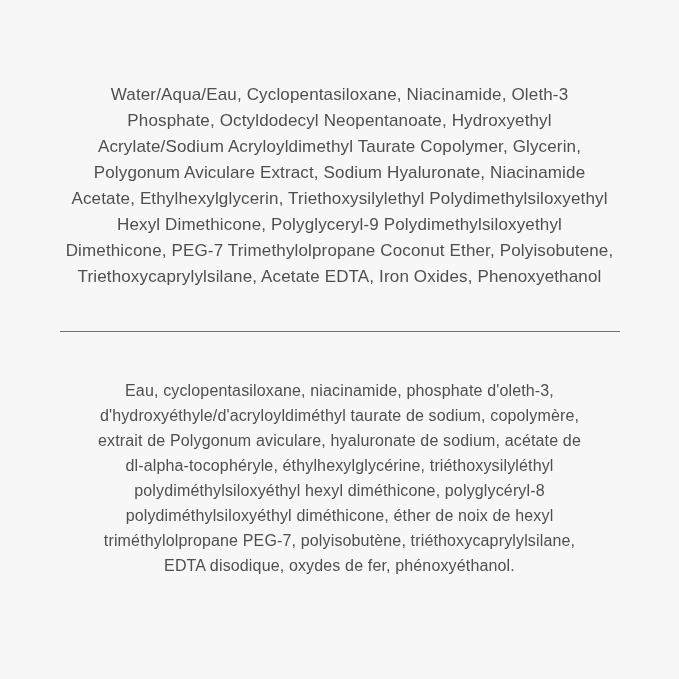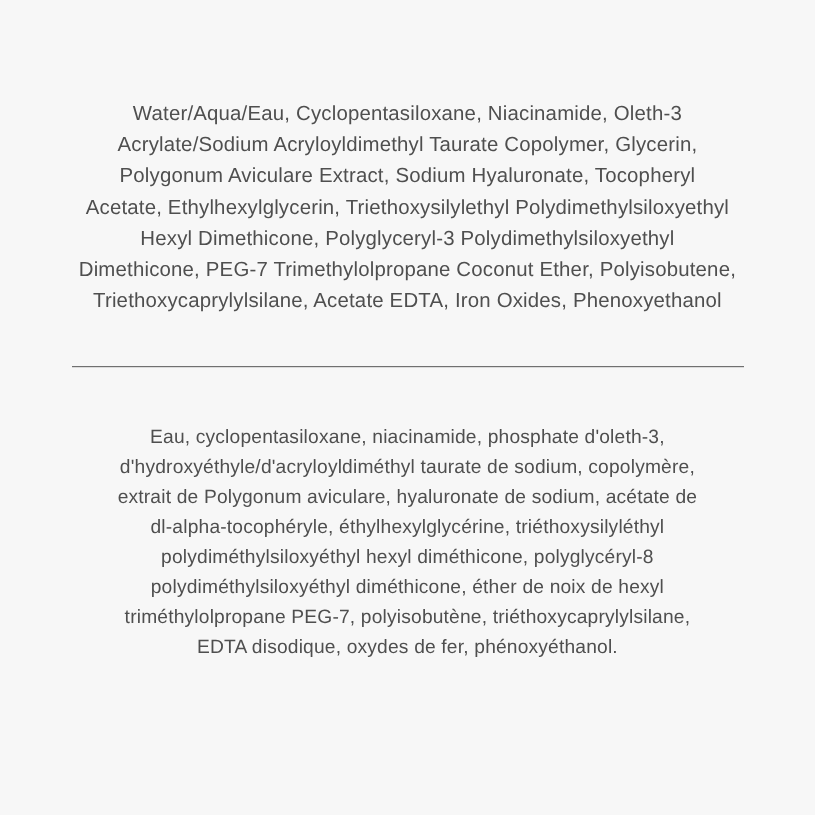--- a/index.html
+++ b/index.html
@@ -46,24 +46,25 @@
     line-height: 25px;
   }
 </style>
 </head>
 <body style="--bg-color: #f7f7f7; --text-color: #4f4f4f; --divider-color: #707070;">
 
 <div class="canvas">
 
   <div class="ing-block en">
       <div class="ing-line">Water/Aqua/Eau, Cyclopentasiloxane, Niacinamide, Oleth-3</div>
+      <div class="ing-line">Phosphate, Octyldodecyl Neopentanoate, Hydroxyethyl</div>
       <div class="ing-line">Acrylate/Sodium Acryloyldimethyl Taurate Copolymer, Glycerin,</div>
-      <div class="ing-line">Polygonum Aviculare Extract, Sodium Hyaluronate, Tocopheryl</div>
+      <div class="ing-line">Polygonum Aviculare Extract, Sodium Hyaluronate, Niacinamide</div>
       <div class="ing-line">Acetate, Ethylhexylglycerin, Triethoxysilylethyl Polydimethylsiloxyethyl</div>
-      <div class="ing-line">Hexyl Dimethicone, Polyglyceryl-3 Polydimethylsiloxyethyl</div>
+      <div class="ing-line">Hexyl Dimethicone, Polyglyceryl-9 Polydimethylsiloxyethyl</div>
       <div class="ing-line">Dimethicone, PEG-7 Trimethylolpropane Coconut Ether, Polyisobutene,</div>
       <div class="ing-line">Triethoxycaprylylsilane, Acetate EDTA, Iron Oxides, Phenoxyethanol</div>
     </div>
 
   <hr class="divider">
 
   <div class="ing-block fr">
       <div class="ing-line">Eau, cyclopentasiloxane, niacinamide, phosphate d'oleth-3,</div>
       <div class="ing-line">d'hydroxyéthyle/d'acryloyldiméthyl taurate de sodium, copolymère,</div>
       <div class="ing-line">extrait de Polygonum aviculare, hyaluronate de sodium, acétate de</div>

